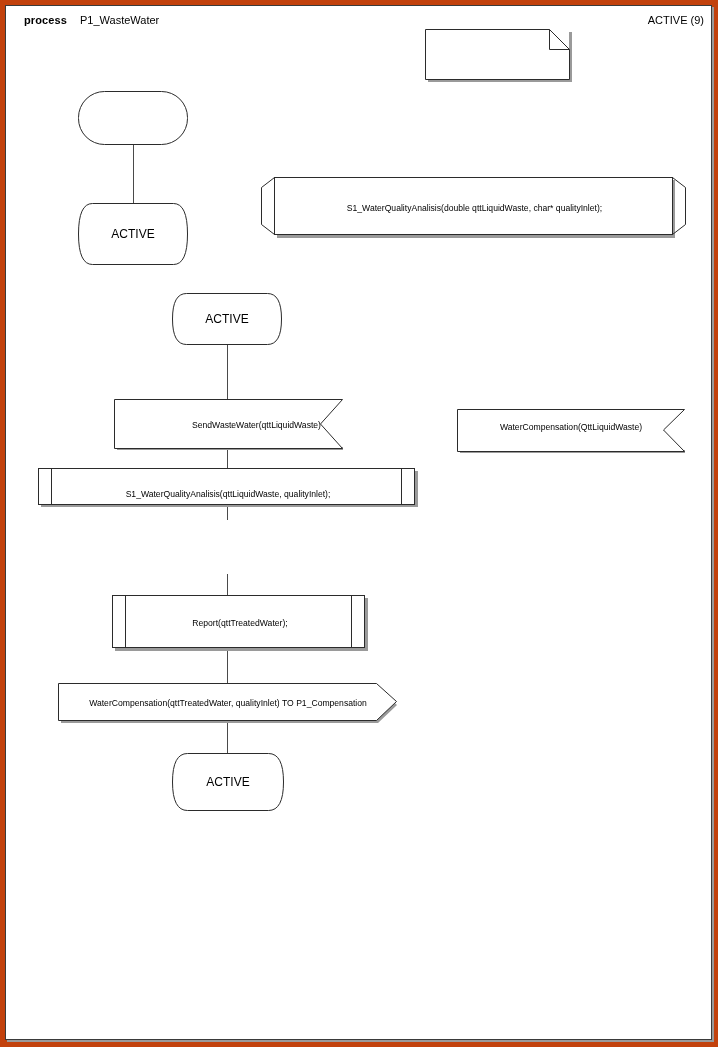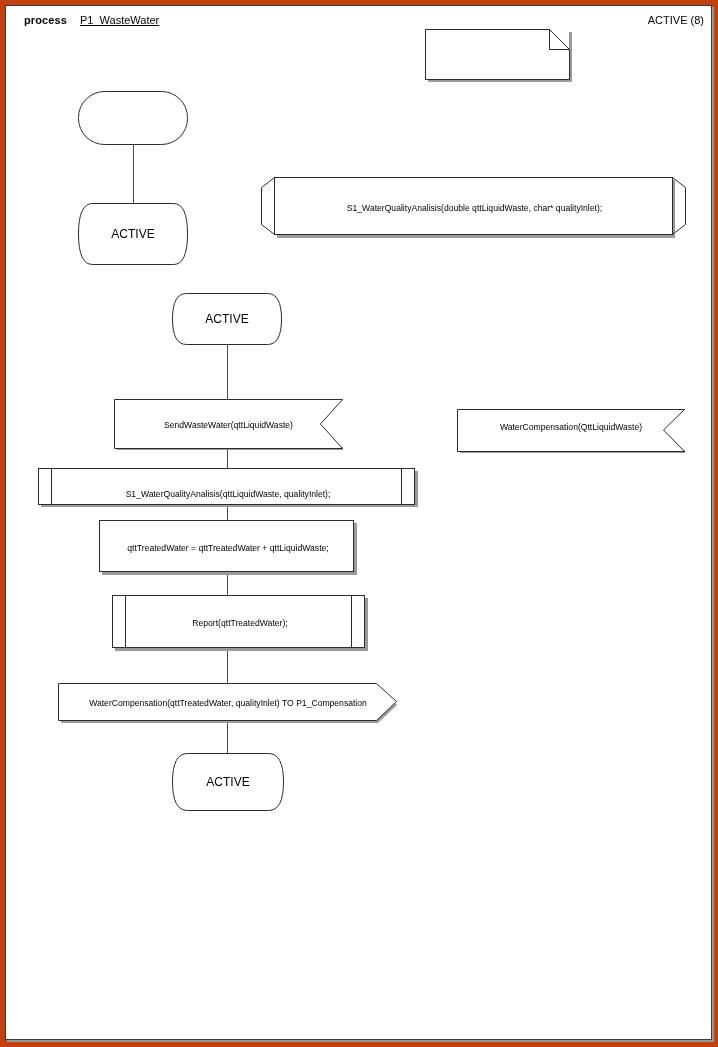--- a/index.html
+++ b/index.html
@@ -39,21 +39,20 @@
     font-weight: bold;
     color: #000;
     letter-spacing: .1px;
   }
   #hdr-name {
     position: absolute;
     left: 80px;
     top: 14px;
     font-size: 11px;
     color: #000;
-    text-decoration: underline;
   }
   #hdr-right {
     position: absolute;
     right: 14px;
     top: 14px;
     font-size: 11px;
     color: #000;
     text-align: right;
   }
   
@@ -112,21 +111,21 @@
 </style>
 </head>
 <body>
 
 <div id="page">
 
   <div id="frame"></div>
 
   <div id="hdr-kw">process</div>
   <div id="hdr-name">P1_WasteWater</div>
-  <div id="hdr-right">ACTIVE (8)</div>
+  <div id="hdr-right">ACTIVE (9)</div>
 
   <div id="dcl">
     <svg width="147" height="53" viewBox="0 0 147 53">
       <path class="shadow" d="M3,53 L147,53 L147,3 L144,3 L144,50 L3,50 Z"></path>
       <path class="stroke" d="M0.5,0.5 L124.5,0.5 L144.5,20.5 L144.5,50.5 L0.5,50.5 Z"></path>
       <path class="stroke-none" d="M124.5,0.5 L124.5,20.5 L144.5,20.5"></path>
     </svg>
   </div>
 
   <div class="vline" style="left:133px; top:144px;  height:59px;"></div>
@@ -168,21 +167,21 @@
       <path class="stroke" d="M14.5,0.5 L95.5,0.5 Q109.5,0.5 109.5,26 Q109.5,51.5 95.5,51.5 L14.5,51.5 Q0.5,51.5 0.5,26 Q0.5,0.5 14.5,0.5 Z"></path>
     </svg>
     <div class="label">ACTIVE</div>
   </div>
 
   <div class="shape" style="left:114px; top:399px; width:229px; height:51px;">
     <svg width="229" height="51" viewBox="0 0 229 51">
       <path class="shadow" d="M3,51 L229,51 L229,48 L3,48 Z"></path>
       <path class="stroke" d="M0.5,0.5 L228.5,0.5 L206.5,25 L228.5,49.5 L0.5,49.5 Z"></path>
     </svg>
-    <div class="label" style="padding-right:22px;">SendWasteWater(qttLiquidWaste)</div>
+    <div class="label" style="padding-right:22px;padding-left:28px;">SendWasteWater(qttLiquidWaste)</div>
   </div>
 
   <div class="shape" style="left:457px; top:409px; width:228px; height:36px;">
     <svg width="228" height="44" viewBox="0 0 228 44">
       <path class="shadow" d="M3,44 L228,44 L228,41 L3,41 Z"></path>
       <path class="stroke" d="M0.5,0.5 L227.5,0.5 L206.5,21 L227.5,42.5 L0.5,42.5 Z"></path>
     </svg>
     <div class="label" style="padding-right:22px;">WaterCompensation(QttLiquidWaste)</div>
   </div>
 
@@ -190,28 +189,20 @@
     <svg width="380" height="39" viewBox="0 0 380 39">
       <path class="shadow" d="M3,39 L380,39 L380,36 L3,36 Z"></path>
       <path class="shadow" d="M377,36 L380,36 L380,3 L377,3 Z"></path>
       <rect class="stroke" x="0.5" y="0.5" width="376" height="36"></rect>
       <path class="stroke-none" d="M13.5,0.5 L13.5,36.5"></path>
       <path class="stroke-none" d="M363.5,0.5 L363.5,36.5"></path>
     </svg>
     <div class="label">S1_WaterQualityAnalisis(qttLiquidWaste, qualityInlet);</div>
   </div>
 
-  <div class="shape" style="left:99px; top:520px; width:258px; height:55px;">
-    <svg width="258" height="55" viewBox="0 0 258 55">
-      <path class="shadow" d="M3,55 L258,55 L258,52 L3,52 Z"></path>
-      <path class="shadow" d="M255,52 L258,52 L258,3 L255,3 Z"></path>
-      <rect class="stroke" x="0.5" y="0.5" width="254" height="51"></rect>
-    </svg>
-    <div class="label">qttTreatedWater = qttTreatedWater + qttLiquidWaste;</div>
-  </div>
 
   <div class="shape" style="left:112px; top:595px; width:256px; height:56px;">
     <svg width="256" height="56" viewBox="0 0 256 56">
       <path class="shadow" d="M3,56 L256,56 L256,53 L3,53 Z"></path>
       <path class="shadow" d="M253,53 L256,53 L256,3 L253,3 Z"></path>
       <rect class="stroke" x="0.5" y="0.5" width="252" height="52"></rect>
       <path class="stroke-none" d="M13.5,0.5 L13.5,52.5"></path>
       <path class="stroke-none" d="M239.5,0.5 L239.5,52.5"></path>
     </svg>
     <div class="label">Report(qttTreatedWater);</div>

